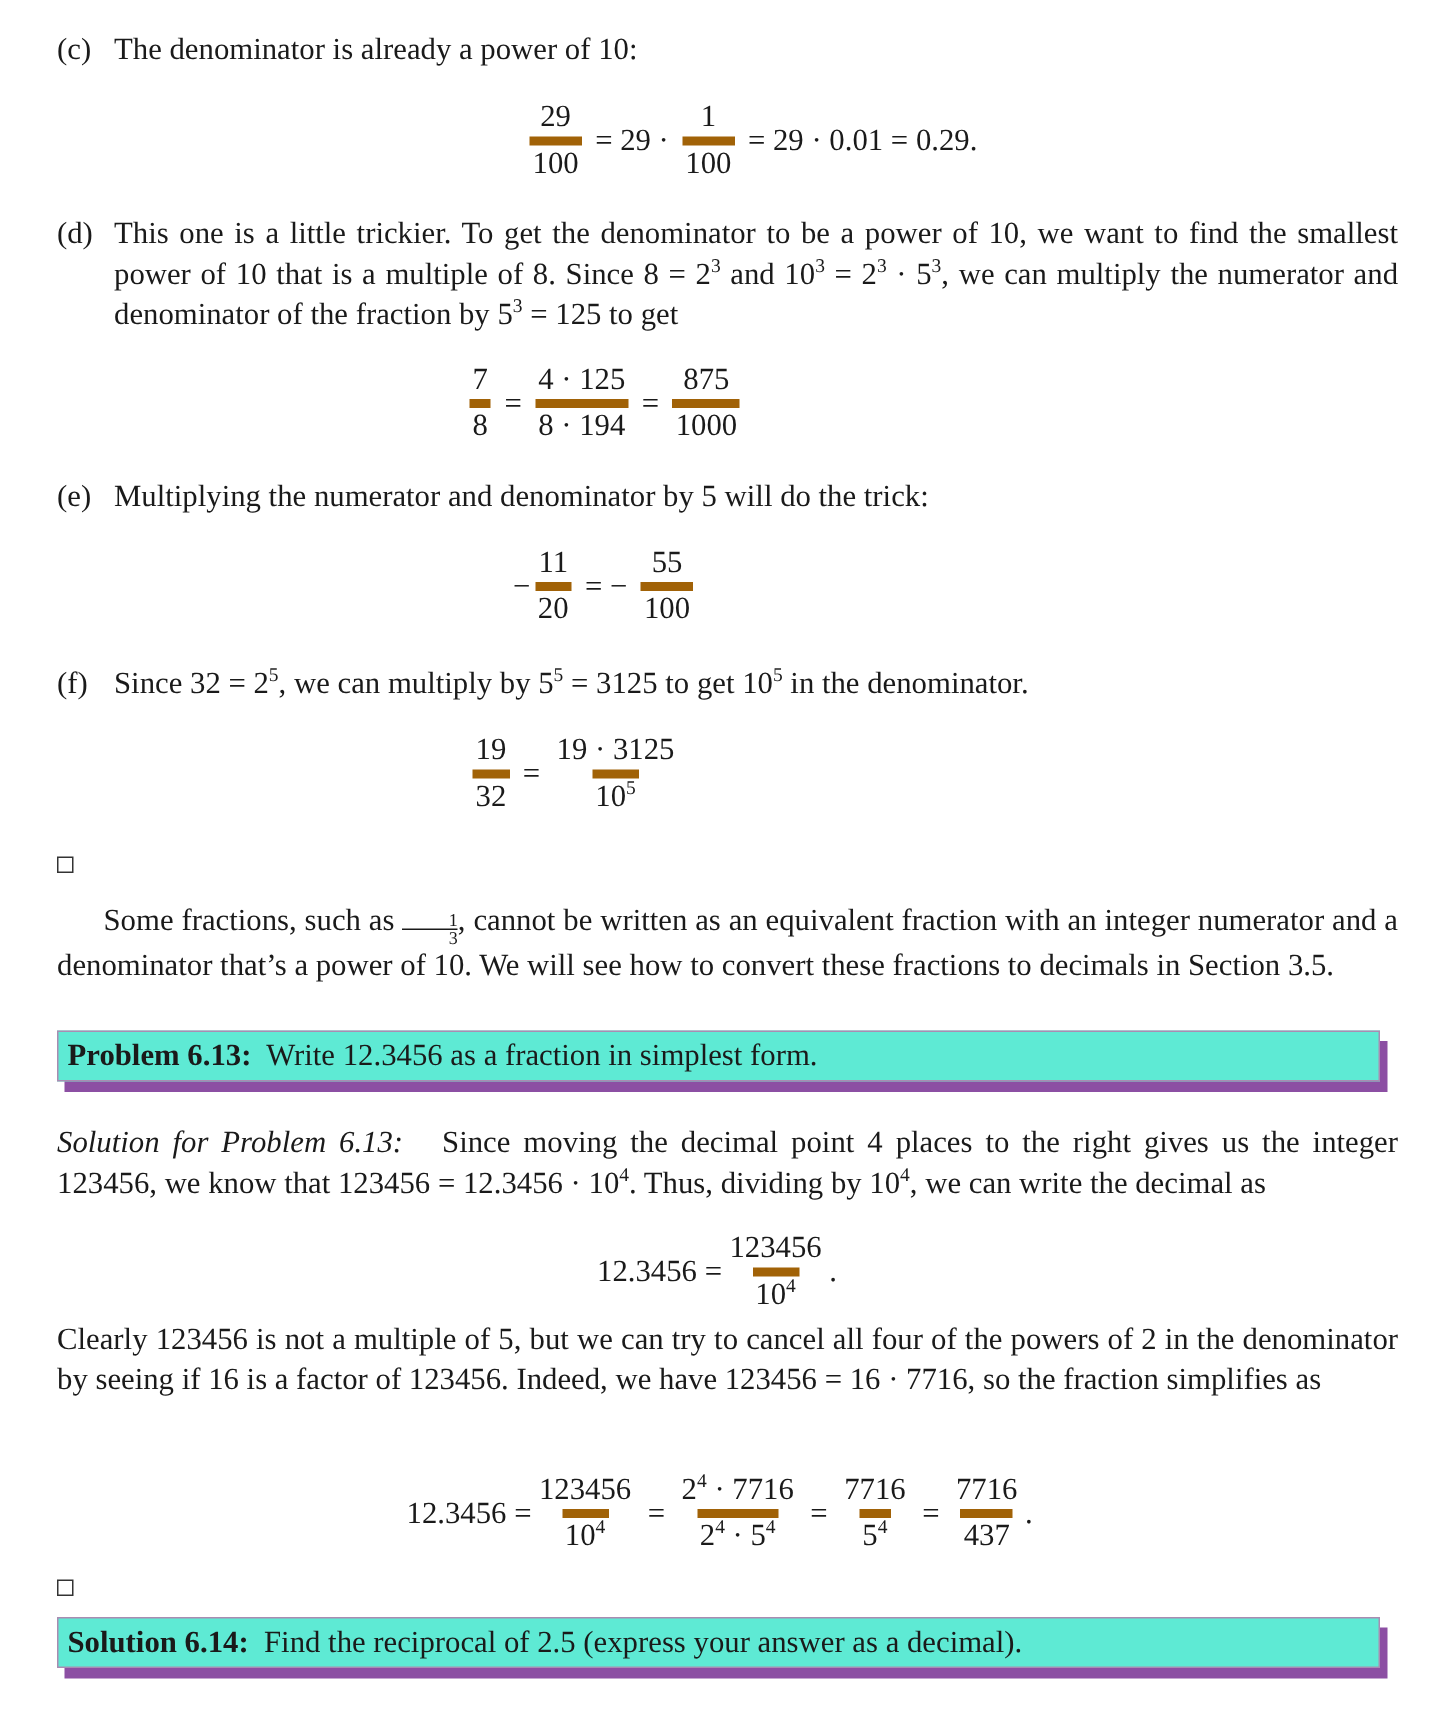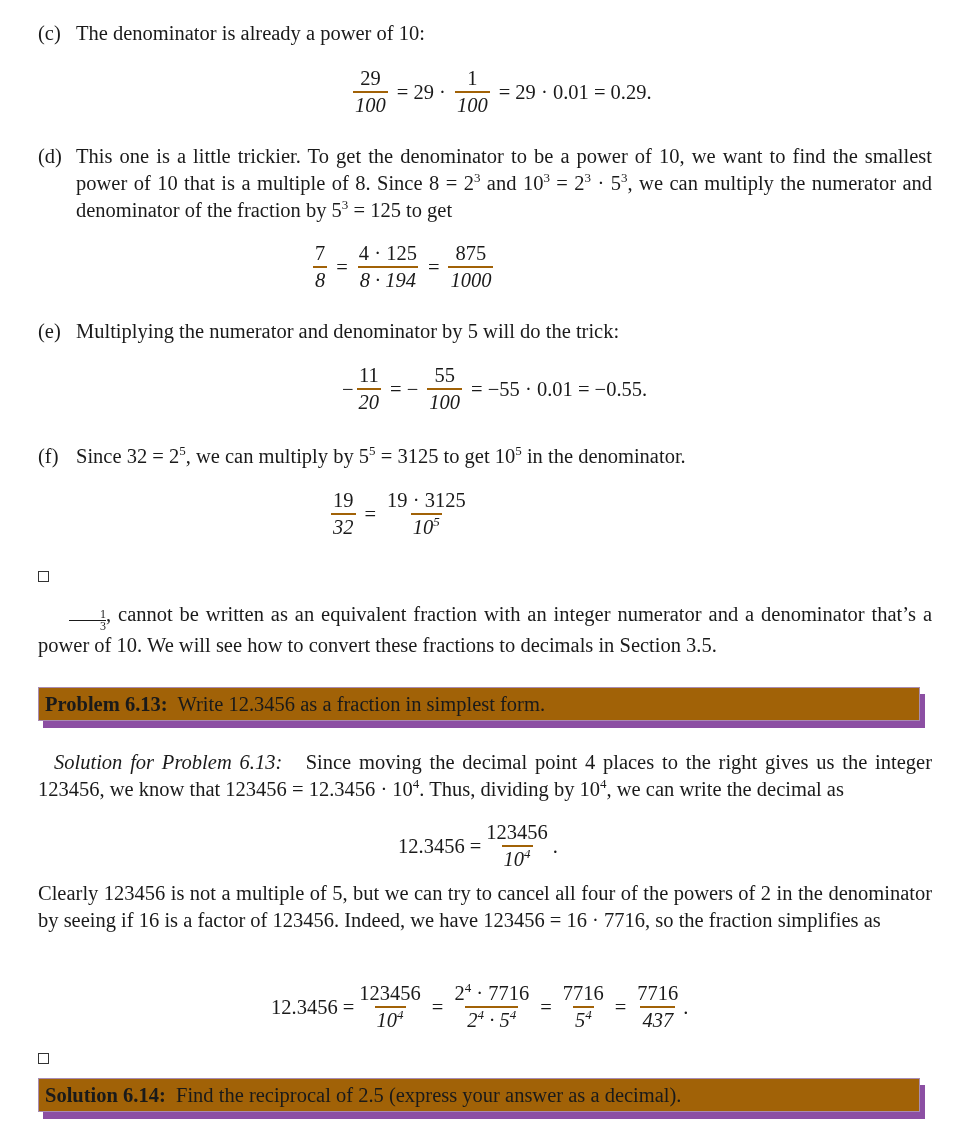--- a/index.html
+++ b/index.html
@@ -10,33 +10,33 @@
   }
   .item { position: absolute; left: 38px; width: 894px; }
   .item .lbl { position: absolute; left: 0; top: 0; }
   .item .txt { margin-left: 38px; text-align: justify; }
   .para { position: absolute; left: 38px; width: 894px; text-align: justify; }
   .indent { text-indent: 31px; }
   sup { font-size: 13px; line-height: 0; vertical-align: 8px; }
   .eq { position: absolute; display: flex; align-items: center; white-space: nowrap; }
   .frac { display: inline-flex; flex-direction: column; align-items: center; vertical-align: middle; margin: 0 3px; }
   .frac .num { padding: 0 2px; line-height: 25px; }
-  .frac .den { padding: 0 2px; line-height: 25px; border-top: 2px solid #a16207; font-style: italic; }
+  .frac .den { padding: 0 2px; line-height: 25px; border-top: 6px solid #a16207; }
   .op { margin: 0 6px; }
   .sm-frac { display: inline-flex; flex-direction: column; align-items: center; font-size: 12px; line-height: 11px; vertical-align: 3px; }
   .sm-frac .den { border-top: 1px solid #1a1a1a; }
   .qed { position: absolute; left: 38px; width: 11px; height: 11px; border: 1.3px solid #333; box-sizing: border-box; }
   .pbox {
     position: absolute; left: 38px; width: 882px; height: 34px;
-    background: #a16207; border: 1px solid #a98cb2; box-sizing: border-box;
+    background: #5eead4; border: 1px solid #a98cb2; box-sizing: border-box;
     box-shadow: 5px 7px 0 0 #8c4fa3;
     padding-left: 6px; line-height: 32px; white-space: nowrap;
   }
   .pbox b { font-weight: bold; }
-  .ital { font-style: italic; margin-left: 16px; }
+  .ital { font-style: italic; }
 </style>
 </head>
 <body>
 
 <div class="item" style="top:20px;">
   <span class="lbl">(c)</span>
   <div class="txt">The denominator is already a power of 10:</div>
 </div>
 <div class="eq" style="left:350px; top:66px;">
   <span class="frac">
@@ -80,42 +80,41 @@
   <span>−</span>
   <span class="frac">
       <span class="num">11</span>
       <span class="den">20</span>
     </span>
   <span class="op">= −</span>
   <span class="frac">
       <span class="num">55</span>
       <span class="den">100</span>
     </span>
-  <span class="op">= −55 · 0.01 = −0.55.</span>
 </div>
 
 <div class="item" style="top:443px;">
   <span class="lbl">(f)</span>
   <div class="txt"><span>Since 32 = 2</span><sup>5</sup><span>, we can multiply by 5</span><sup>5</sup><span> = 3125 to get 10</span><sup>5</sup><span> in the denominator.</span></div>
 </div>
-<div class="eq" style="left:328px; top:488px;">
+<div class="eq" style="left:312px; top:488px;">
   <span class="frac">
       <span class="num">19</span>
       <span class="den">32</span>
     </span>
   <span class="op">=</span>
   <span class="frac">
       <span class="num">19 · 3125</span>
       <span class="den"><span>10</span><sup>5</sup></span>
     </span>
 </div>
 
 <div class="qed" style="top:571px;"></div>
 
-<div class="para indent" style="top:601px;"><span class="sm-frac">
+<div class="para indent" style="top:601px;"><span>Some fractions, such as </span><span class="sm-frac">
       <span>1</span>
       <span class="den">3</span>
     </span><span>, cannot be written as an equivalent fraction with an integer numerator and a denominator that’s a power of 10. We will see how to convert these fractions to decimals in Section 3.5.</span></div>
 
 <div class="pbox" style="top:687px;">
   <b>Problem 6.13:</b>&nbsp; <span>Write 12.3456 as a fraction in simplest form.</span>
 </div>
 
 <div class="para" style="top:749px;"><span class="ital">Solution for Problem 6.13:</span>&nbsp;&nbsp; <span>Since moving the decimal point 4 places to the right gives us the integer 123456, we know that 123456 = 12.3456 · 10</span><sup>4</sup><span>. Thus, dividing by 10</span><sup>4</sup><span>, we can write the decimal as</span></div>
 

